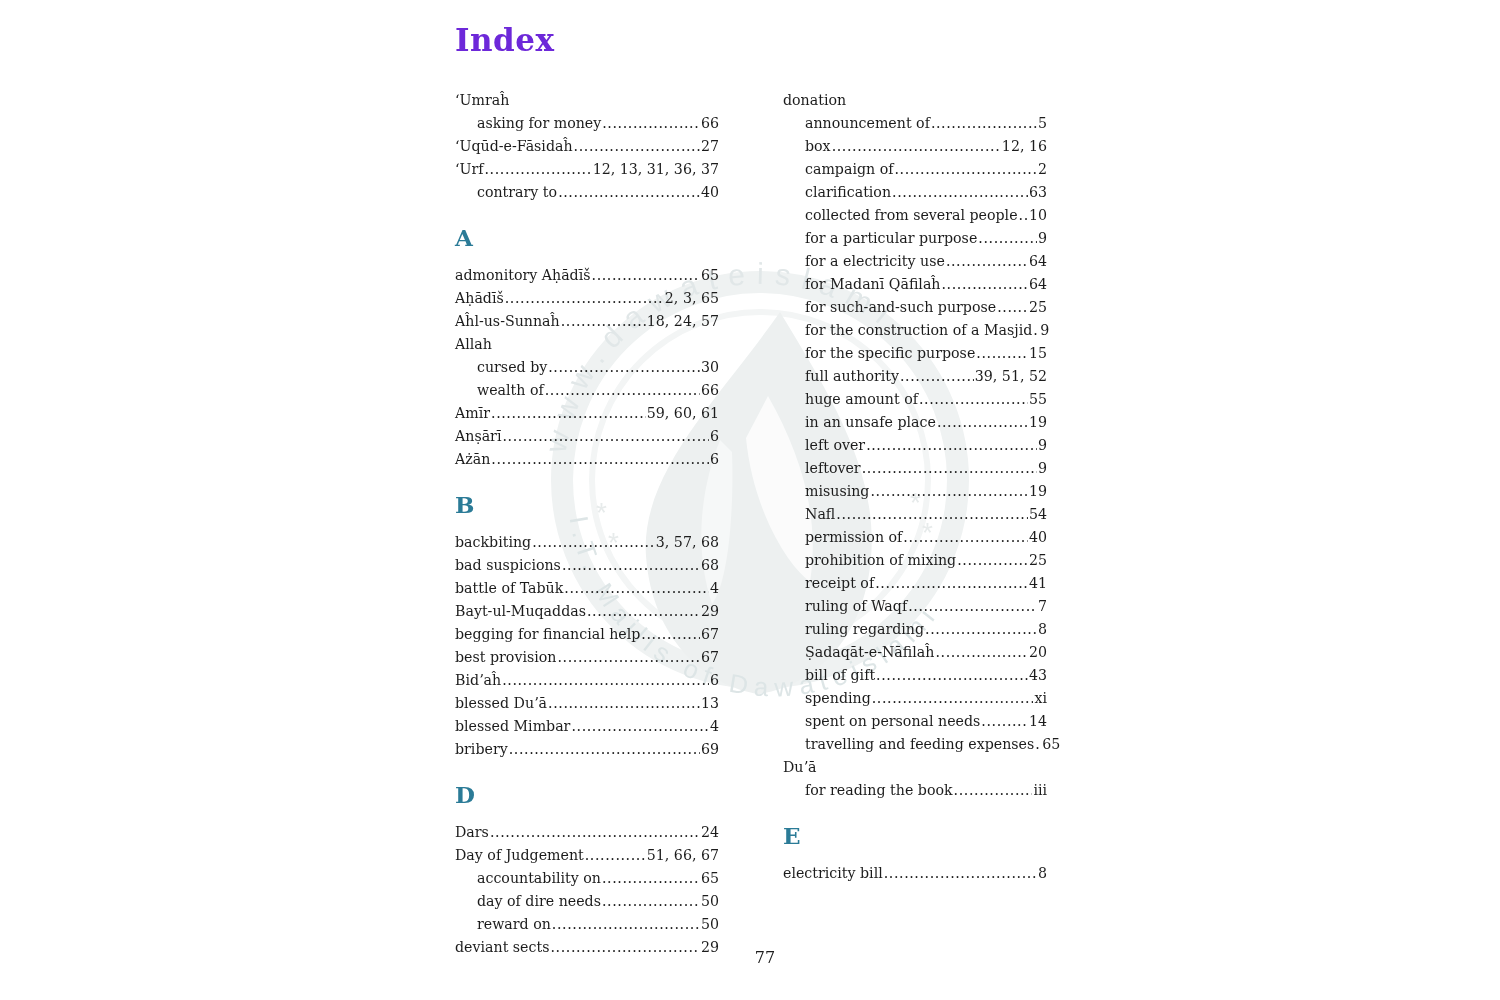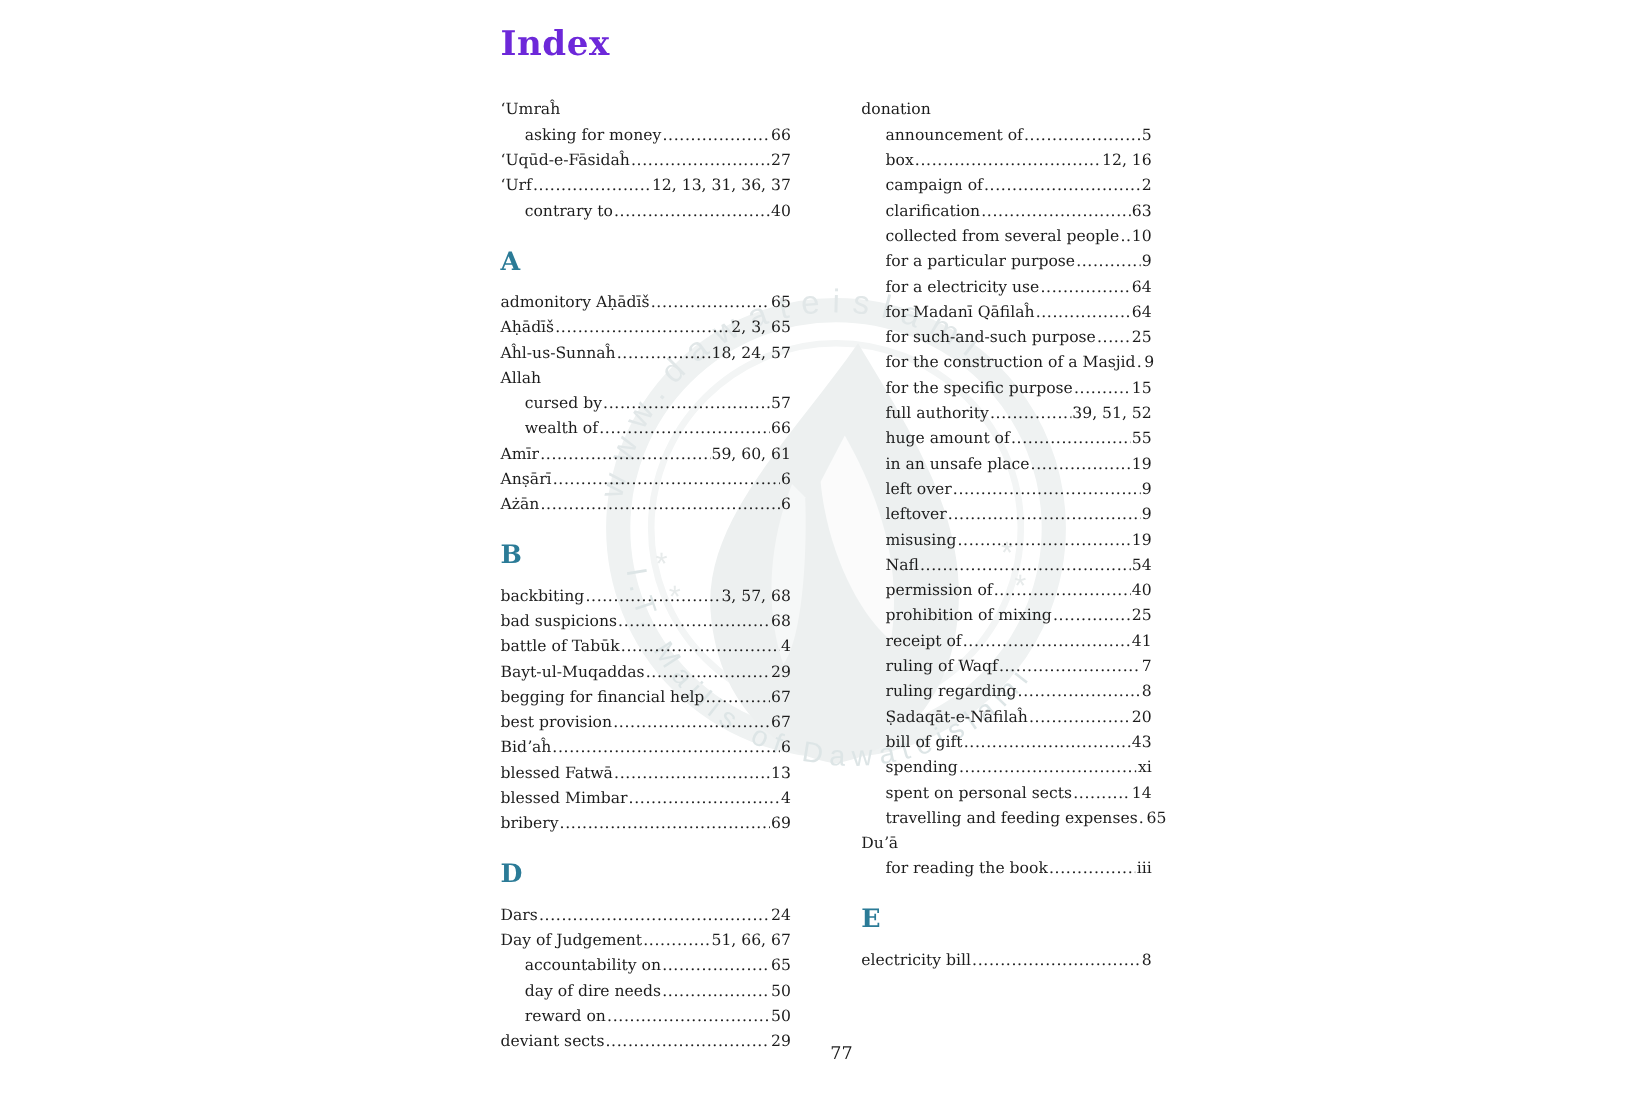--- a/index.html
+++ b/index.html
@@ -170,21 +170,21 @@
             <span class="term">Aĥl-us-Sunnaĥ</span>
             <span class="dots"></span>
             <span class="pages">18, 24, 57</span>
           </div>
           <div class="entry">
             <span class="term">Allah</span>
           </div>
           <div class="entry lvl1">
             <span class="term">cursed by</span>
             <span class="dots"></span>
-            <span class="pages">57</span>
+            <span class="pages">30</span>
           </div>
           <div class="entry lvl1">
             <span class="term">wealth of</span>
             <span class="dots"></span>
             <span class="pages">66</span>
           </div>
           <div class="entry">
             <span class="term">Amīr</span>
             <span class="dots"></span>
             <span class="pages">59, 60, 61</span>
@@ -229,21 +229,21 @@
             <span class="term">best provision</span>
             <span class="dots"></span>
             <span class="pages">67</span>
           </div>
           <div class="entry">
             <span class="term">Bidʼaĥ</span>
             <span class="dots"></span>
             <span class="pages">6</span>
           </div>
           <div class="entry">
-            <span class="term">blessed Fatwā</span>
+            <span class="term">blessed Duʼā</span>
             <span class="dots"></span>
             <span class="pages">13</span>
           </div>
           <div class="entry">
             <span class="term">blessed Mimbar</span>
             <span class="dots"></span>
             <span class="pages">4</span>
           </div>
           <div class="entry">
             <span class="term">bribery</span>
@@ -410,21 +410,21 @@
             <span class="term">bill of gift</span>
             <span class="dots"></span>
             <span class="pages">43</span>
           </div>
           <div class="entry lvl1">
             <span class="term">spending</span>
             <span class="dots"></span>
             <span class="pages">xi</span>
           </div>
           <div class="entry lvl1">
-            <span class="term">spent on personal sects</span>
+            <span class="term">spent on personal needs</span>
             <span class="dots"></span>
             <span class="pages">14</span>
           </div>
           <div class="entry lvl1">
             <span class="term">travelling and feeding expenses</span>
             <span class="dots"></span>
             <span class="pages">65</span>
           </div>
           <div class="entry">
             <span class="term">Duʼā</span>

